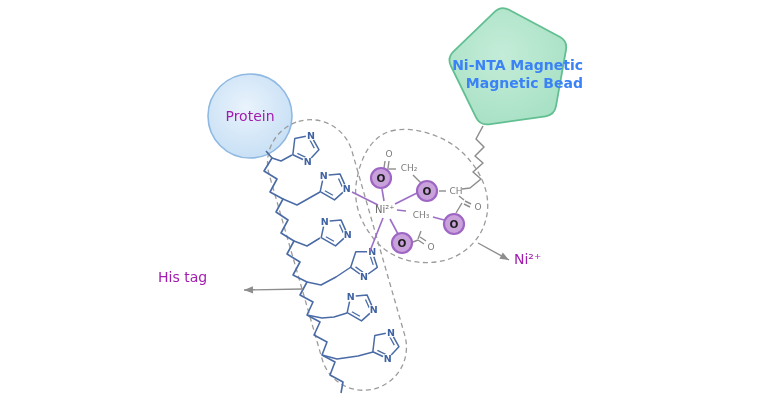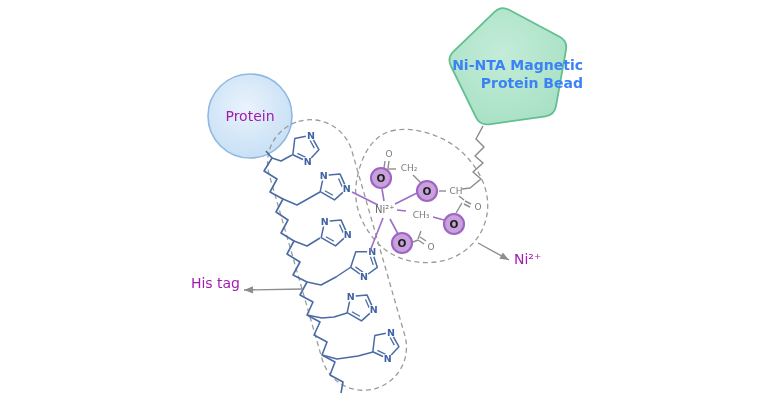--- a/index.html
+++ b/index.html
@@ -130,19 +130,19 @@
       <line x1="303" y1="289" x2="244" y2="290" stroke="#8d8d8d" stroke-width="1.4"></line>
       <polygon points="244,290 252.9,286.2 253.1,293.4" fill="#8d8d8d"></polygon>
       <line x1="478" y1="243" x2="509" y2="260" stroke="#8d8d8d" stroke-width="1.4"></line>
       <polygon points="509,260 499.4,258.8 502.8,252.5" fill="#8d8d8d"></polygon>
     </svg>
 
   <div class="lbl" style="left:200px;top:108px;width:100px;text-align:center">Protein</div>
 
   <div class="lbl bead-lbl" style="left:437px;top:57px;width:146px">
     <div>Ni-NTA Magnetic</div>
-    <div>Protein Bead</div>
+    <div>Magnetic Bead</div>
   </div>
 
-  <div class="lbl" style="left:158px;top:275px;width:82px;text-align:right">His tag</div>
+  <div class="lbl" style="left:158px;top:269px;width:82px;text-align:left">His tag</div>
 
   <div class="lbl" style="left:514px;top:251px">Ni²⁺</div>
 </div>
 
 </body></html>

